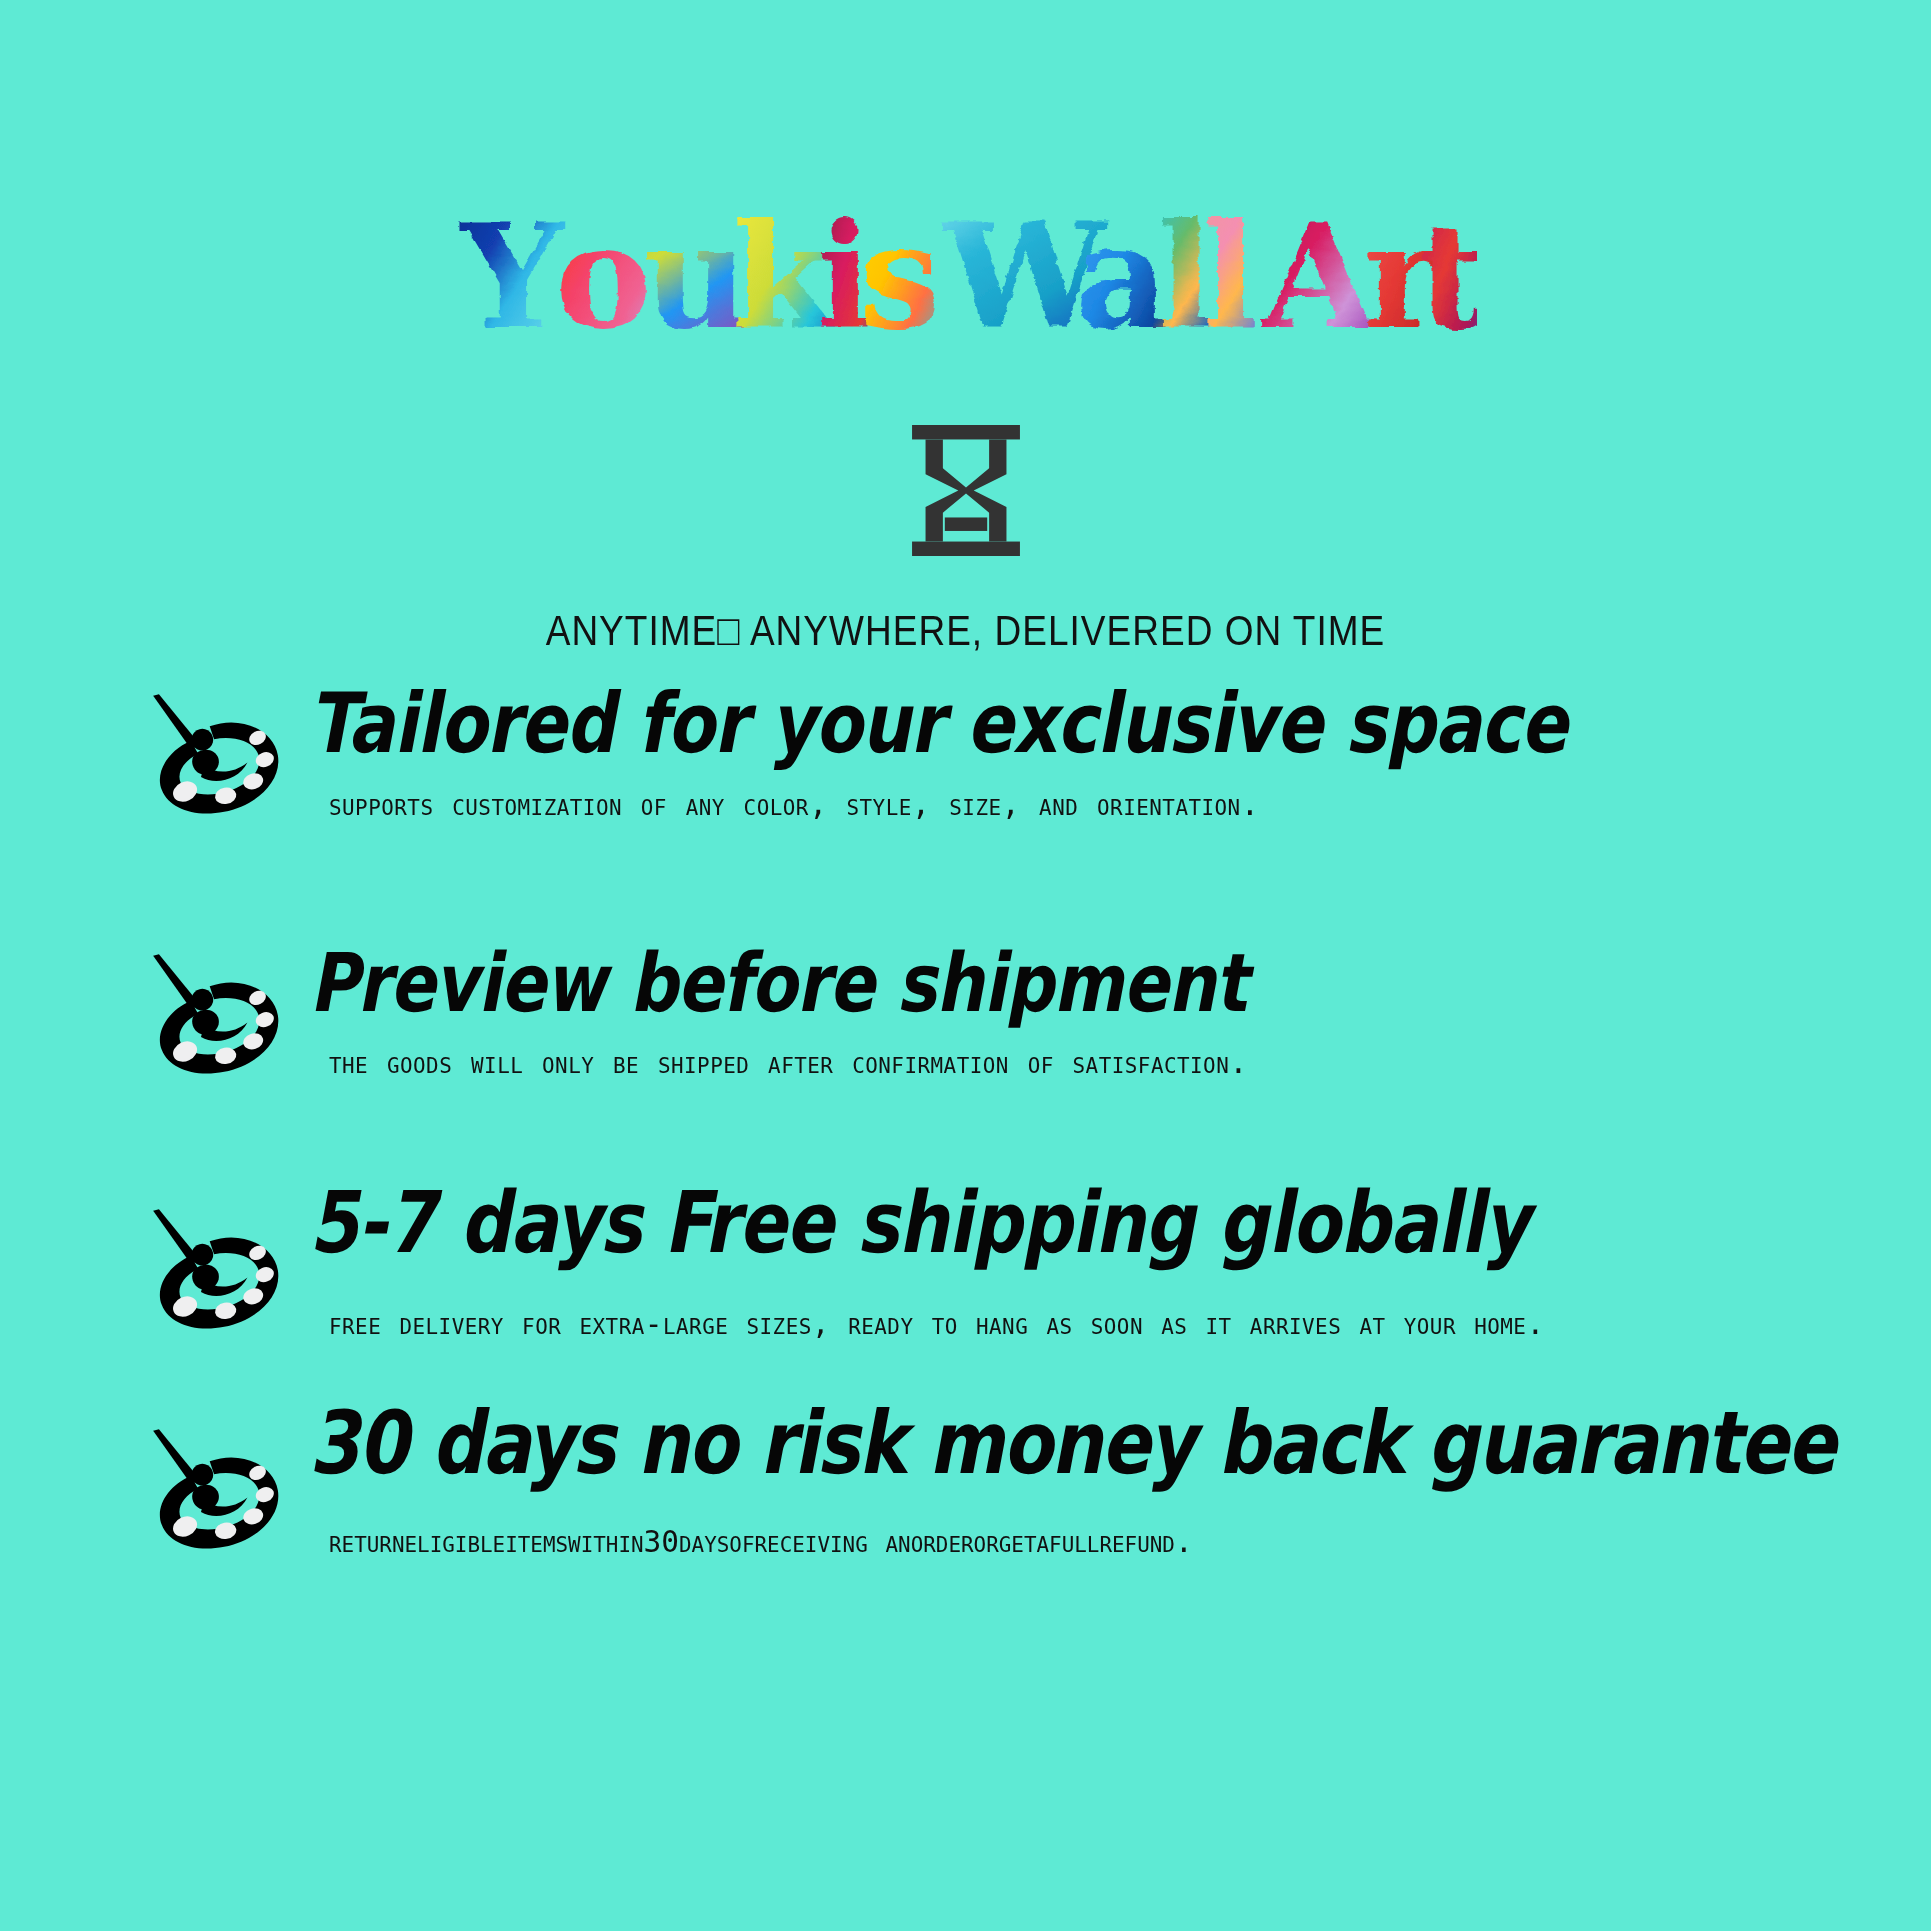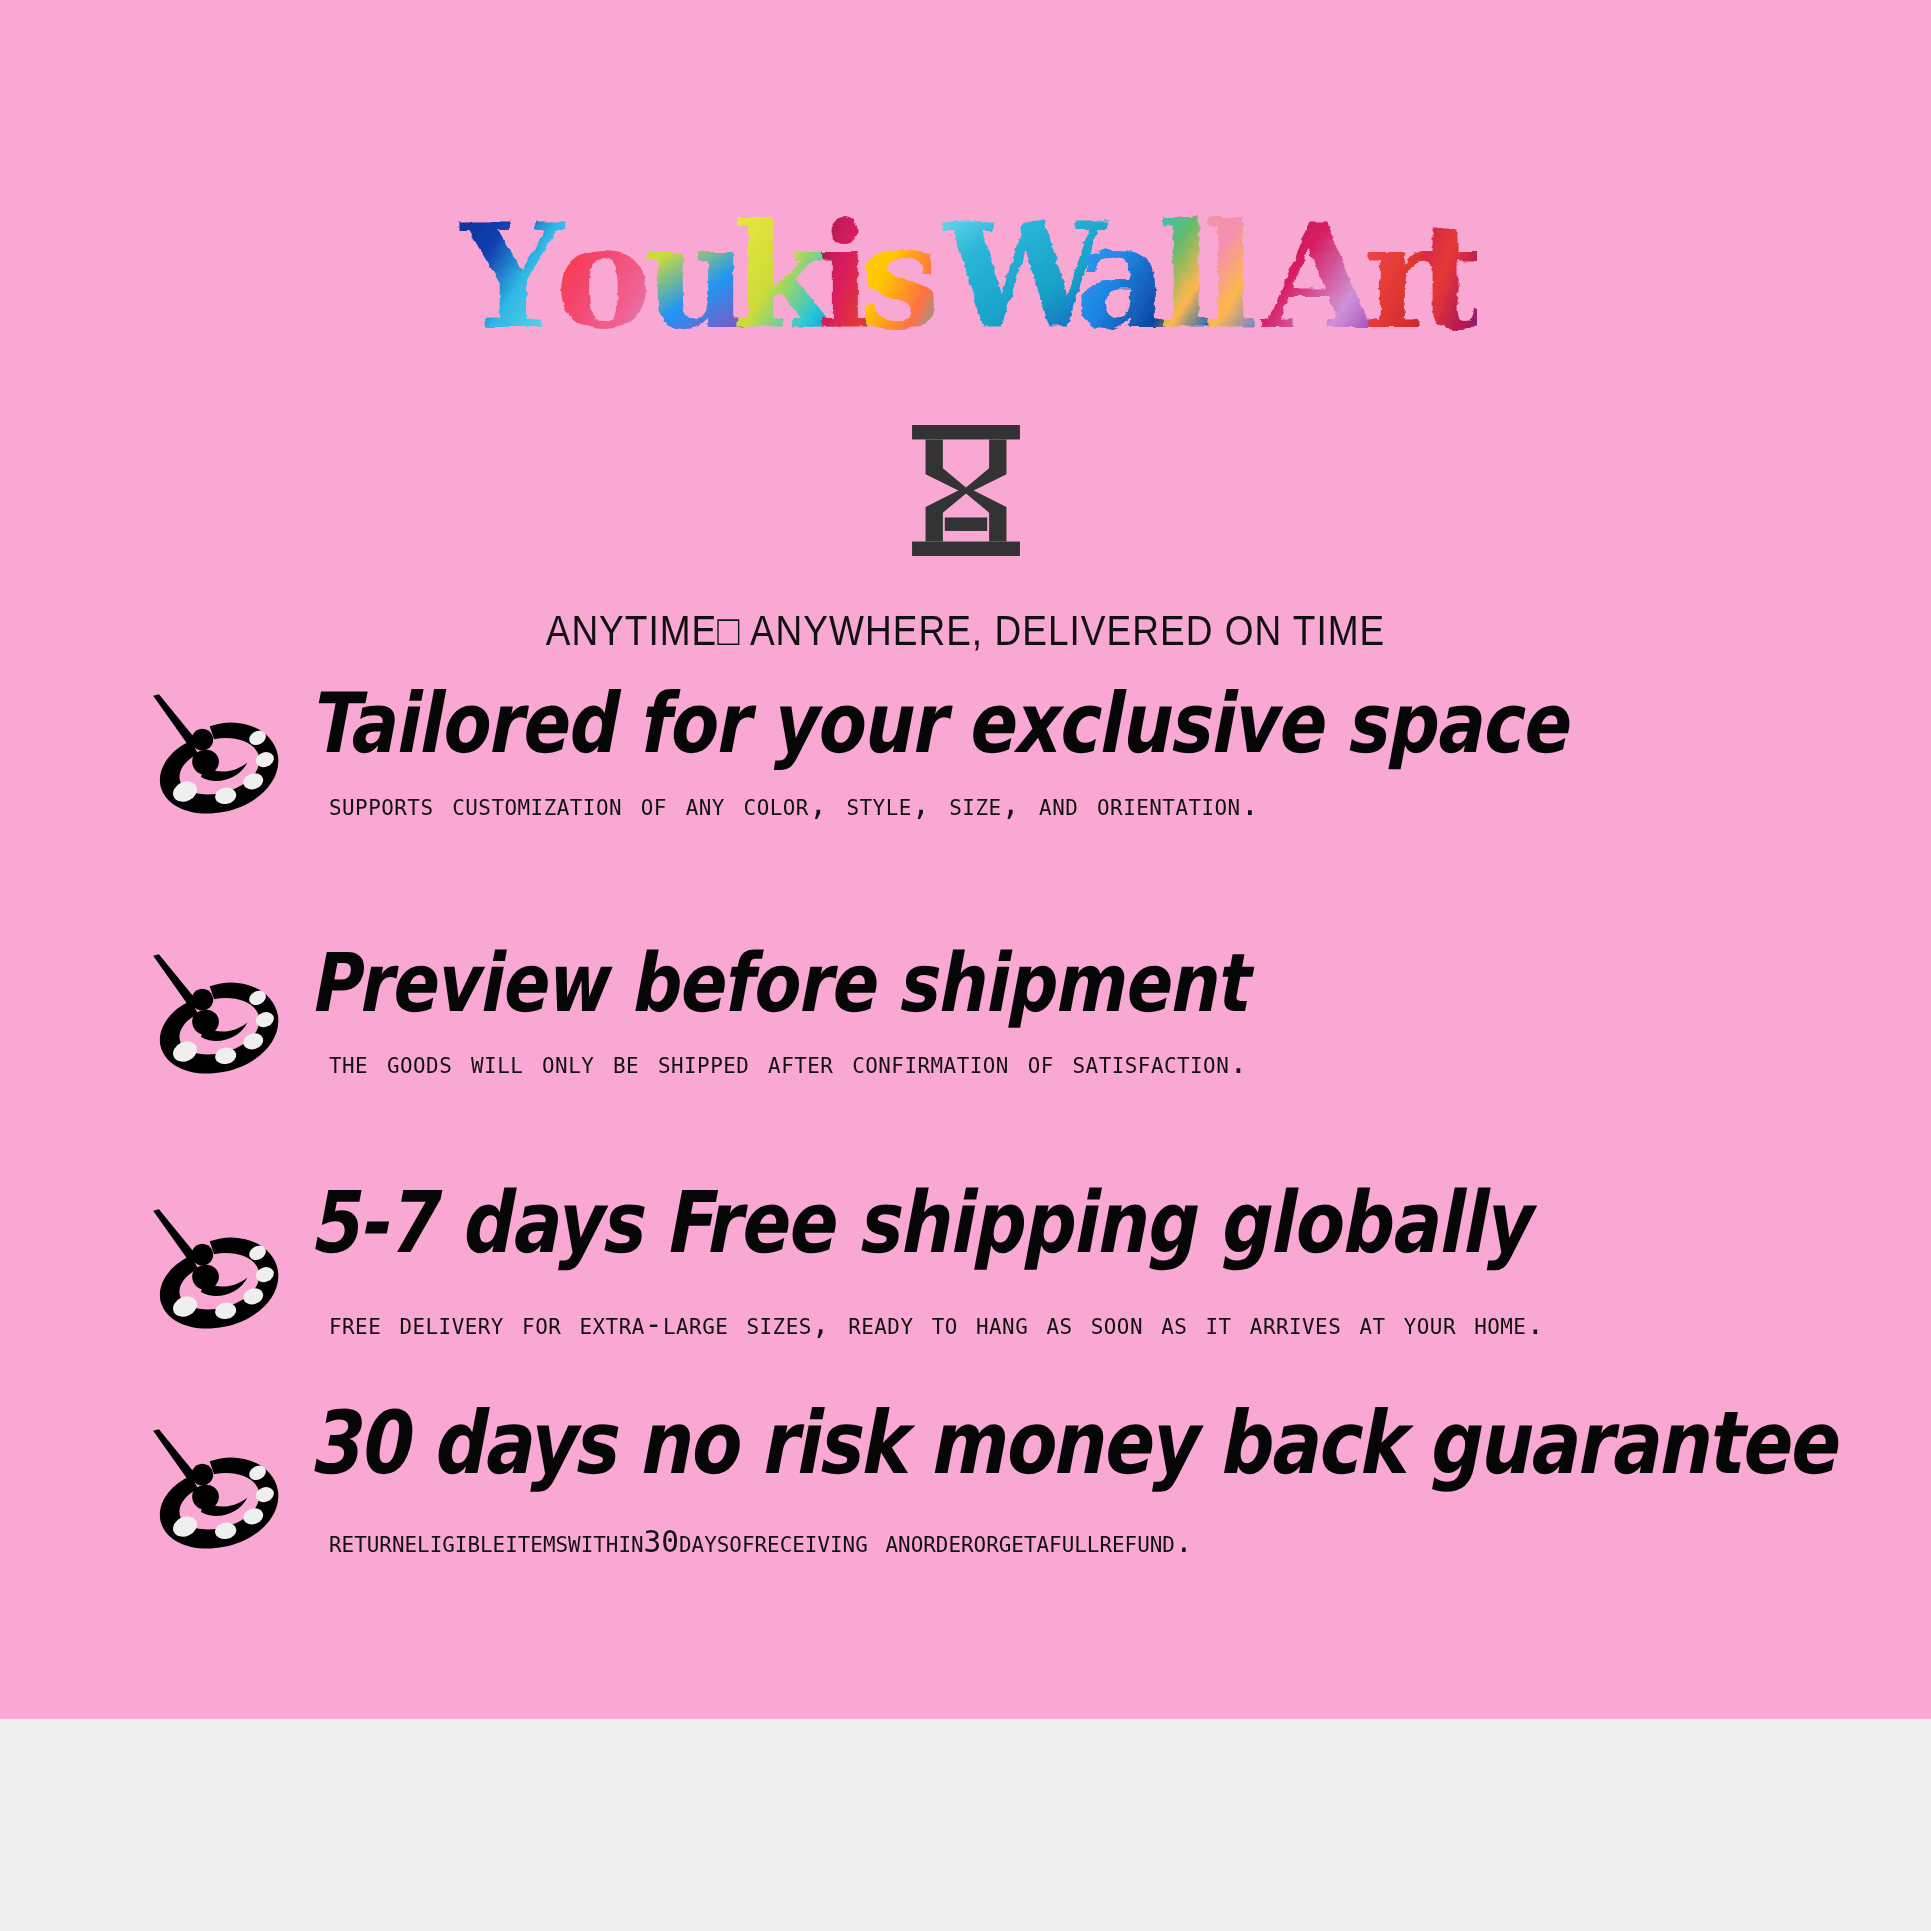--- a/index.html
+++ b/index.html
@@ -10,22 +10,22 @@
   body {
     width: 1931px;
     height: 1931px;
     background: #efeff0;
     font-family: "Liberation Sans", sans-serif;
     overflow: hidden;
   }
   .page {
     position: relative;
     width: 1931px;
-    height: 1719px;
-    background: #f9a8d4;
+    height: 1931px;
+    background: #5eead4;
   }
 
   
   .logo-wrap {
     position: absolute;
     top: 183px;
     left: 0;
     width: 1931px;
     text-align: center;
   }

